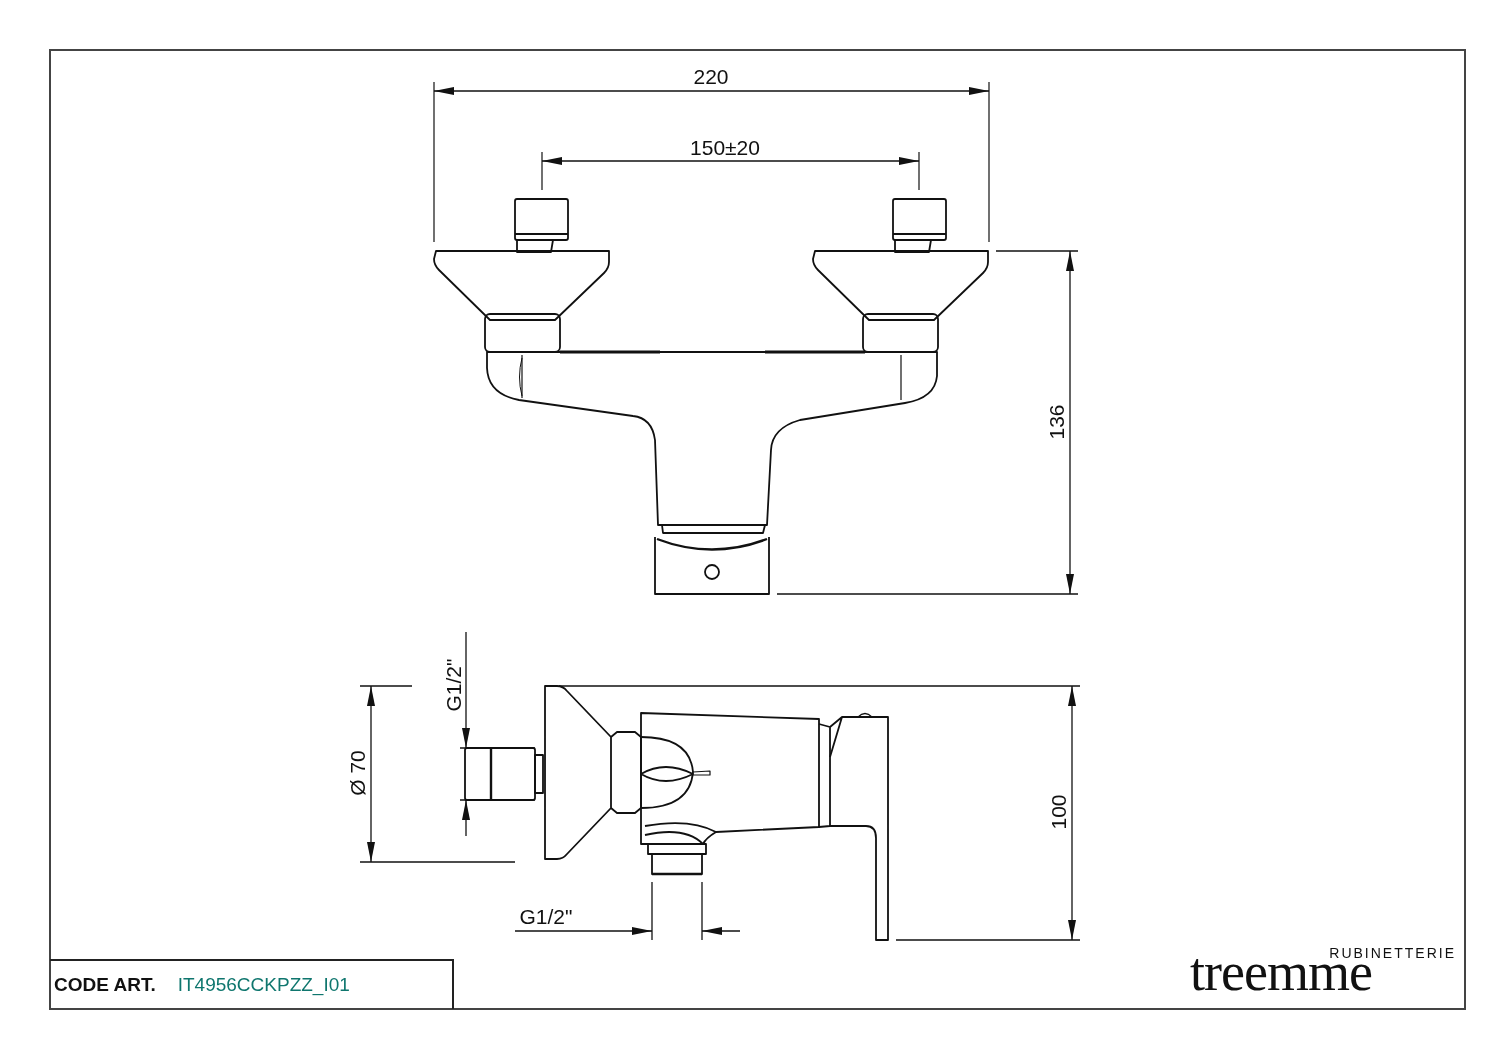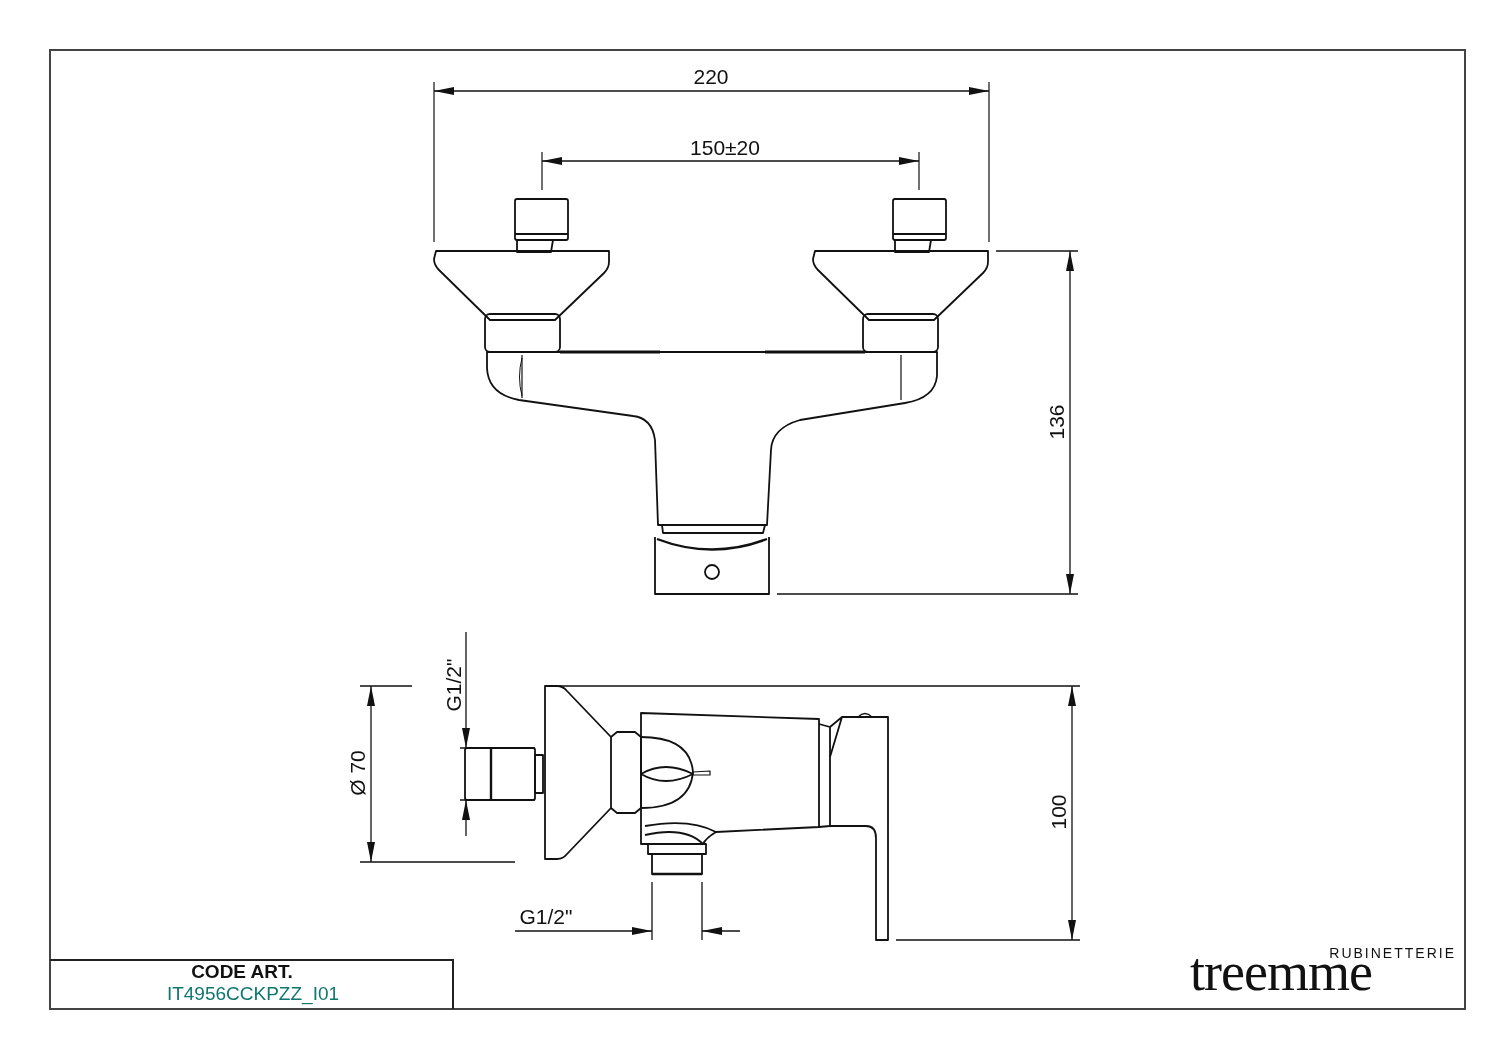--- a/index.html
+++ b/index.html
@@ -1,20 +1,20 @@
 <!DOCTYPE html>
 <html><head>
 <meta charset="utf-8">
 <style>
   html, body { margin: 0; padding: 0; background: #ffffff; }
   body { width: 1500px; height: 1060px; position: relative; overflow: hidden; font-family: "Liberation Sans", sans-serif; }
   #sheet { position: absolute; left: 0; top: 0; width: 1500px; height: 1060px; }
   svg text { font-family: "Liberation Sans", sans-serif; fill: #111; }
   .dimtxt { font-size: 21px; }
-  .code-box { position: absolute; left: 50px; top: 959px; width: 404px; height: 50px; border-top: 2px solid #222; border-right: 2px solid #222; box-sizing: border-box; display: flex; align-items: center; padding-left: 4px; flex-direction: column; }
+  .code-box { position: absolute; left: 50px; top: 959px; width: 404px; height: 50px; border-top: 2px solid #222; border-right: 2px solid #222; box-sizing: border-box; display: flex; align-items: center; padding-left: 4px; }
   .code-label { font-weight: bold; font-size: 19px; color: #111; margin-right: 22px; }
   .code-value { font-size: 19px; color: #0f766e; }
   .brand { position: absolute; left: 1186px; top: 938px; width: 276px; height: 70px; }
   .brand-sub { position: absolute; right: 6px; top: 7px; font-family: "Liberation Sans", sans-serif; font-size: 14px; letter-spacing: 2px; color: #111; }
   .brand-name { position: absolute; left: 4px; top: 4px; font-family: "Liberation Serif", serif; font-size: 54px; line-height: 60px; color: #111; letter-spacing: -1px; }
 </style>
 </head>
 <body>
 
 <svg id="sheet" viewBox="0 0 1500 1060" xmlns="http://www.w3.org/2000/svg">

